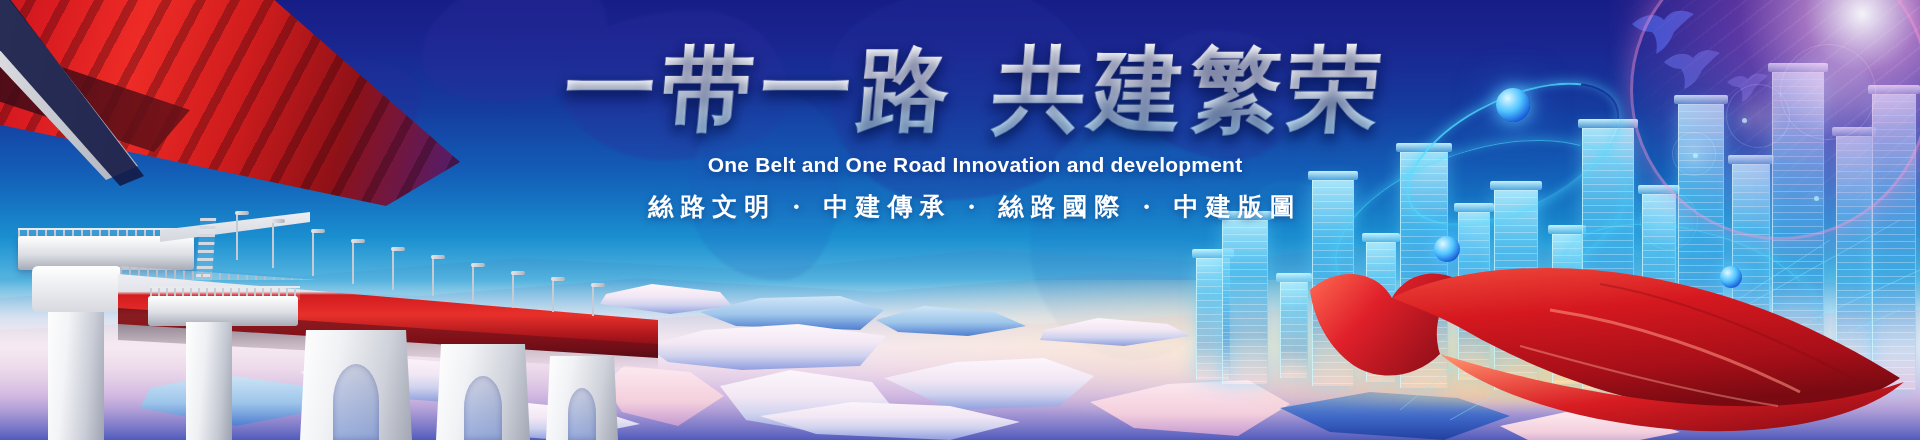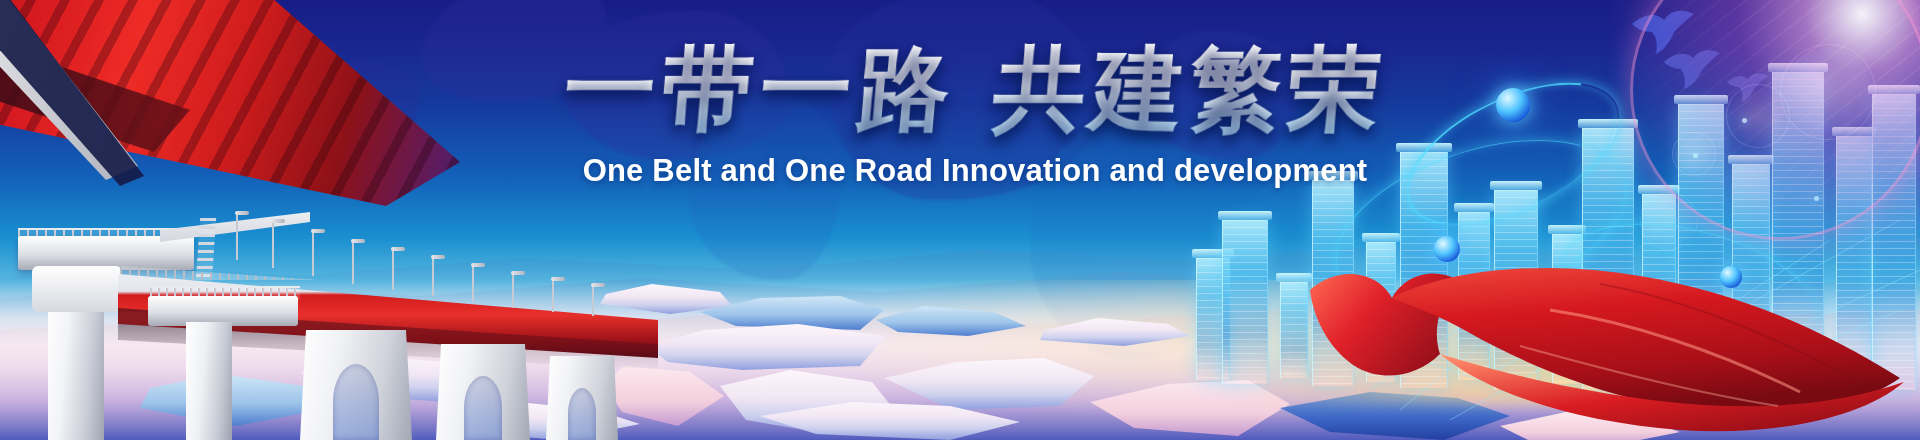--- a/index.html
+++ b/index.html
@@ -372,21 +372,21 @@
             background-clip:text;
     -webkit-text-fill-color:transparent;
     text-shadow:0 5px 12px rgba(5,20,80,.55);
     filter:drop-shadow(0 4px 7px rgba(4,16,70,.55));
     transform:skewX(-5deg);
   }
   .en-sub{
     display:block;
     margin-top:14px;
     font-family:"Liberation Sans", sans-serif;
-    font-size:31px;
+    font-size:21px;
     font-weight:700;
     letter-spacing:.2px;
     color:#ffffff;
     text-shadow:0 2px 6px rgba(8,40,110,.55);
   }
   .cn-sub{
     display:block;
     margin-top:13px;
     font-family:"DejaVu Serif", serif;
     font-size:25px;
@@ -560,15 +560,16 @@
     <div class="lamp" style="left:432px; top:258px; height:38px;"></div>
     <div class="lamp" style="left:472px; top:266px; height:36px;"></div>
     <div class="lamp" style="left:512px; top:274px; height:34px;"></div>
     <div class="lamp" style="left:552px; top:280px; height:32px;"></div>
     <div class="lamp" style="left:592px; top:286px; height:30px;"></div>
   </div>
 
   <div class="text-block">
     <span class="calligraphy">一带一路  共建繁荣</span>
     <span class="en-sub">One Belt and One Road   Innovation and development</span>
+    <span class="cn-sub">絲路文明 · 中建傳承 · 絲路國際 · 中建版圖</span>
   </div>
 
 </div>
 
 </body></html>

